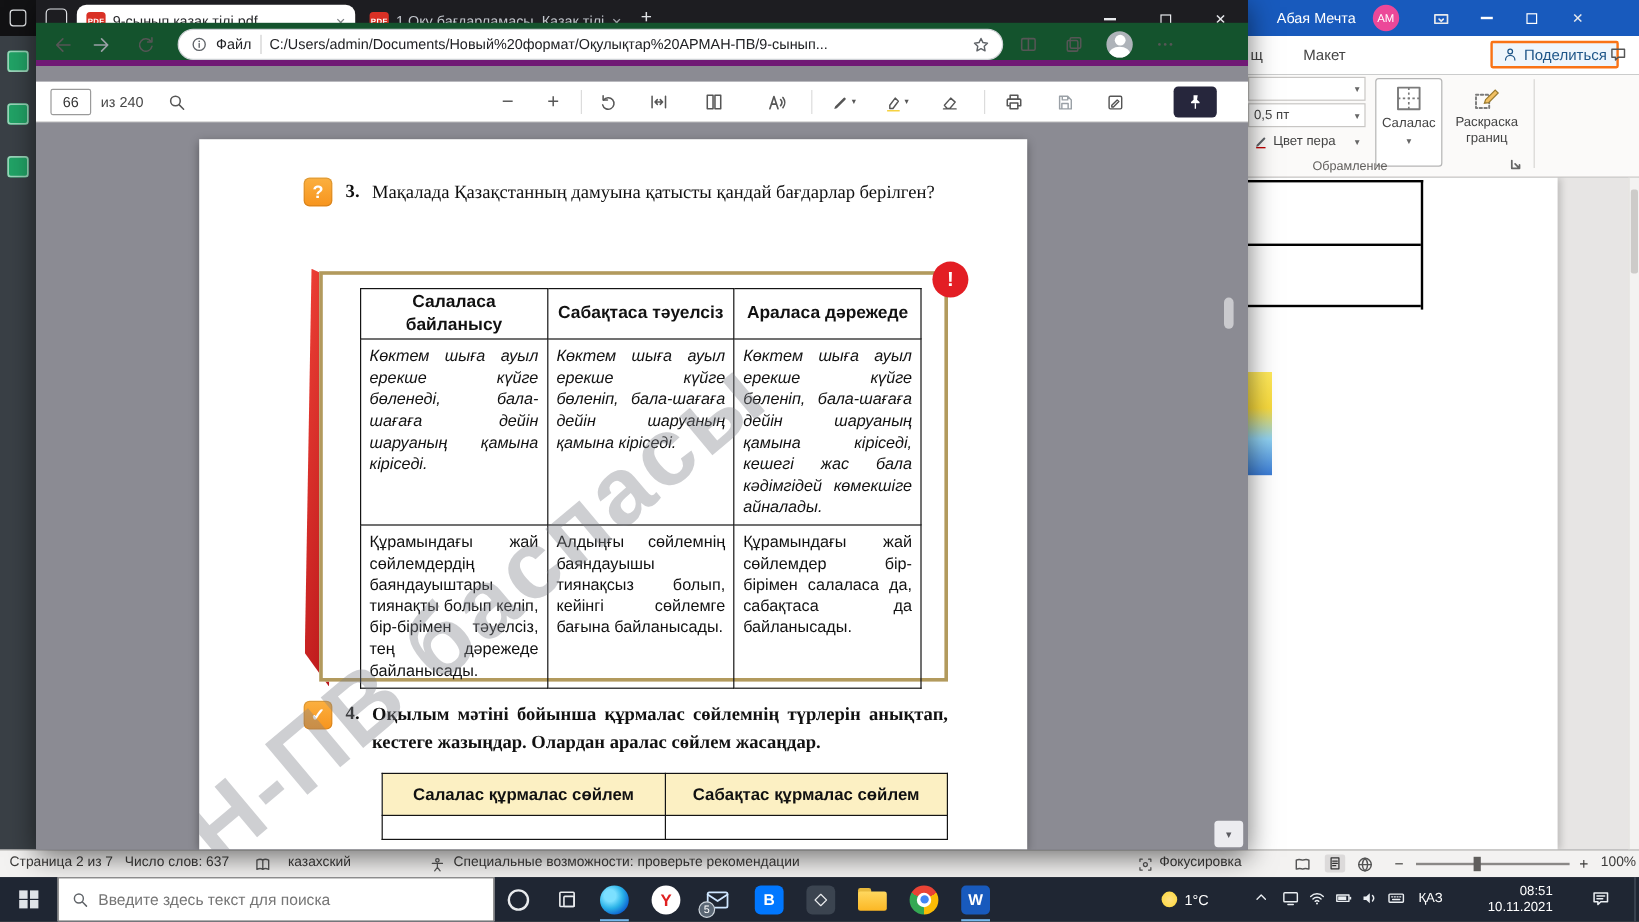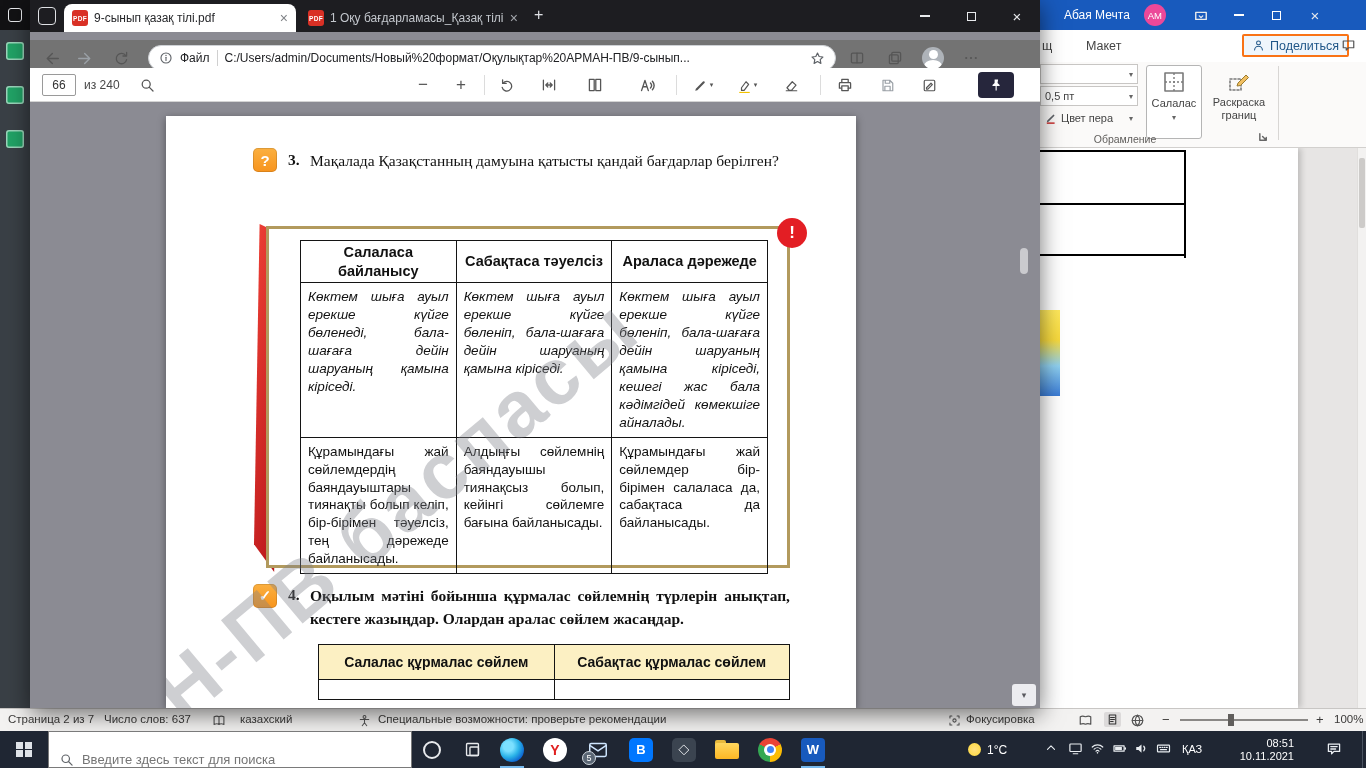--- a/index.html
+++ b/index.html
@@ -9,21 +9,21 @@
   .stk{fill:none;stroke:currentColor;stroke-width:1.6;stroke-linecap:round;stroke-linejoin:round}
   .ib{position:absolute;width:26px;height:26px;display:flex;align-items:center;justify-content:center;color:#565656;border-radius:4px}
   .capbtn{width:46px;height:32px;display:flex;align-items:center;justify-content:center;color:#e8eaed}
   
   #edge{position:absolute;left:30px;top:0;width:1010px;height:708px;box-shadow:0 6px 22px rgba(0,0,0,.55);background:#8b8b93}
   .tabbar{position:absolute;left:0;top:0;width:100%;height:32px;background:#1d1d21;display:flex;align-items:flex-end}
   .tab{position:absolute;bottom:0;height:28px;display:flex;align-items:center;gap:6px;padding:0 8px;font-size:12px;border-radius:8px 8px 0 0}
   .pdfchip{min-width:16px;height:16px;background:#d93025;color:#fff;font-size:6.5px;font-weight:bold;display:flex;align-items:center;justify-content:center;border-radius:3px;letter-spacing:.3px}
   .tabtitle{white-space:nowrap;overflow:hidden;text-overflow:ellipsis;flex:1}
   .tclose{font-size:14px;line-height:1;color:inherit;opacity:.8}
-  .navbar{position:absolute;left:0;top:40px;width:100%;height:36px;background:#737373;border-bottom:5px solid #701a75}
+  .navbar{position:absolute;left:0;top:19px;width:100%;height:36px;background:#14532d;border-bottom:5px solid #701a75}
   .pill{position:absolute;left:118px;top:5px;width:688px;height:26px;background:#fff;border:1px solid #cfd2d6;border-radius:13px;display:flex;align-items:center;padding:0 10px;font-size:12px;color:#202124;gap:7px}
   .pdftb{position:absolute;left:0;top:68px;width:100%;height:34px;background:#fff;border-bottom:1px solid #d4d4d4}
   .vsep{position:absolute;top:7px;width:1px;height:20px;background:#dcdcdc}
   .pdfcontent{position:absolute;left:0;top:102px;width:100%;height:606px;background:#8b8b93;overflow:hidden}
   .page{position:absolute;left:136px;top:14px;width:690px;height:592px;background:#fff;box-shadow:0 2px 8px rgba(0,0,0,.4);overflow:hidden}
   .qicon{position:absolute;width:24px;height:24px;border-radius:5px;background:linear-gradient(#fbb040,#f7941d);color:#fff;font-weight:bold;display:flex;align-items:center;justify-content:center;font-size:15px;box-shadow:inset 0 0 0 1px rgba(0,0,0,.12)}
   .qnum{position:absolute;font:bold 15.5px "Liberation Serif",serif;color:#111}
   .qtext{position:absolute;width:480px;font:15.5px/1.5 "Liberation Serif",serif;color:#111;text-align:justify}
   .t1frame{position:absolute;left:100px;top:110px;width:524px;height:342px;border:3px solid #b29a5d;background:#fff}
   .ribbonred{position:absolute;left:88px;top:108px;width:28px;height:348px;background:linear-gradient(100deg,#ef4136,#b31217);clip-path:polygon(20% 0,100% 3%,72% 100%,0 92%)}
@@ -418,21 +418,21 @@
 
 <div class="taskbar">
   <span class="slot" style="left:0;width:48px">
     <span style="display:grid;grid-template-columns:7px 7px;grid-template-rows:7px 7px;gap:1.5px">
       <span style="background:#dfe3e8"></span>
         <span style="background:#dfe3e8"></span>
         <span style="background:#dfe3e8"></span>
         <span style="background:#dfe3e8"></span>
     </span>
   </span>
-  <span class="abs" style="left:48px;top:0;width:364px;height:37px;background:#fff;border:1px solid #7a7a7a;display:flex;align-items:flex-end;padding:0 10px;gap:8px">
+  <span class="abs" style="left:48px;top:0;width:364px;height:37px;background:#fff;border:1px solid #7a7a7a;display:flex;align-items:center;padding:13px 10px;gap:8px">
     <svg width="15" height="15" viewBox="0 0 20 20" style="color:#5f6368">
         <circle class="stk" cx="9" cy="9" r="5"></circle>
         <path class="stk" d="M13 13l4.5 4.5"></path>
       </svg>
     <input style="border: none; outline: none; font-size: 13px; color: rgb(95, 99, 104); width: 320px;" placeholder="Введите здесь текст для поиска">
   </span>
   <span class="slot" style="left:412px">
       <span style="width:18px;height:18px;border:2px solid #e8eaed;border-radius:50%"></span>
     </span>
   <span class="slot" style="left:452px">

